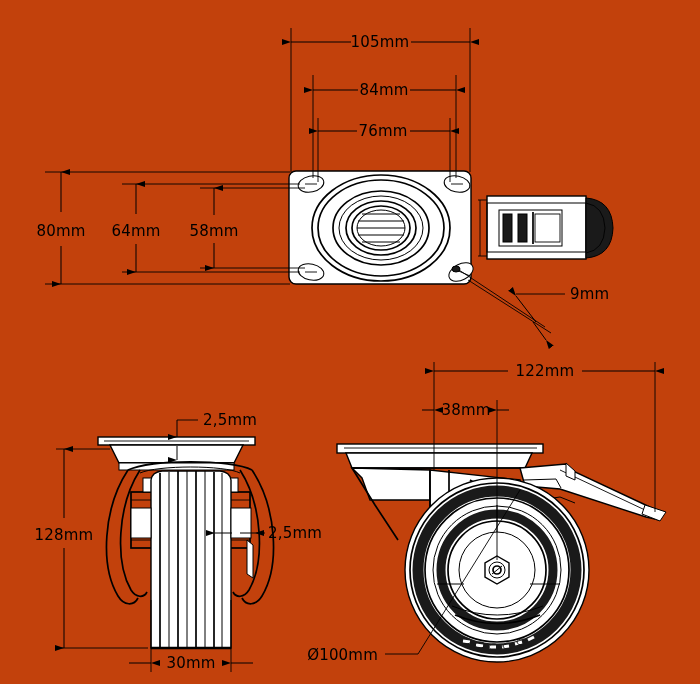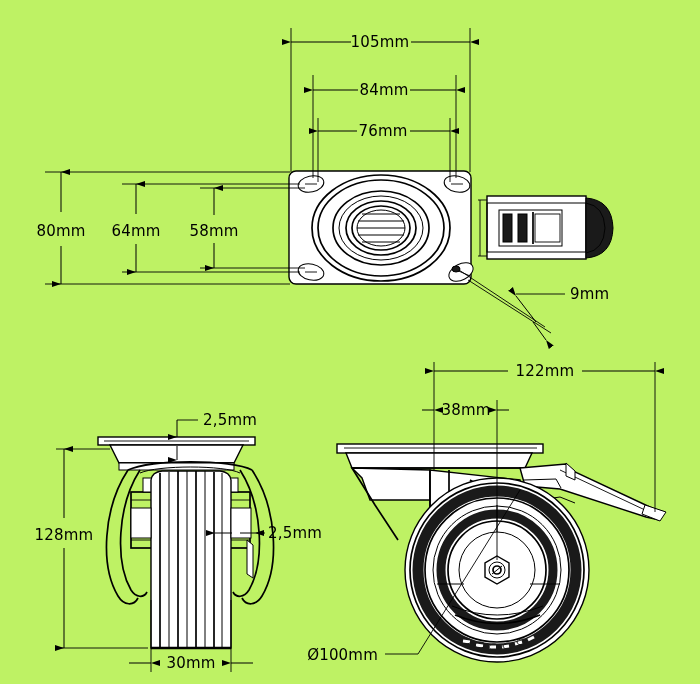--- a/index.html
+++ b/index.html
@@ -10,21 +10,21 @@
   body {
     width: 700px;
     height: 700px;
     overflow: hidden;
     font-family: "DejaVu Sans", sans-serif;
   }
   #drawing-root {
     position: relative;
     width: 700px;
     height: 684px;
-    background: #bef264;
+    background: #c2410c;
   }
   svg.blueprint {
     position: absolute;
     top: 0;
     left: 0;
     width: 700px;
     height: 700px;
     display: block;
   }
   text.dim {

